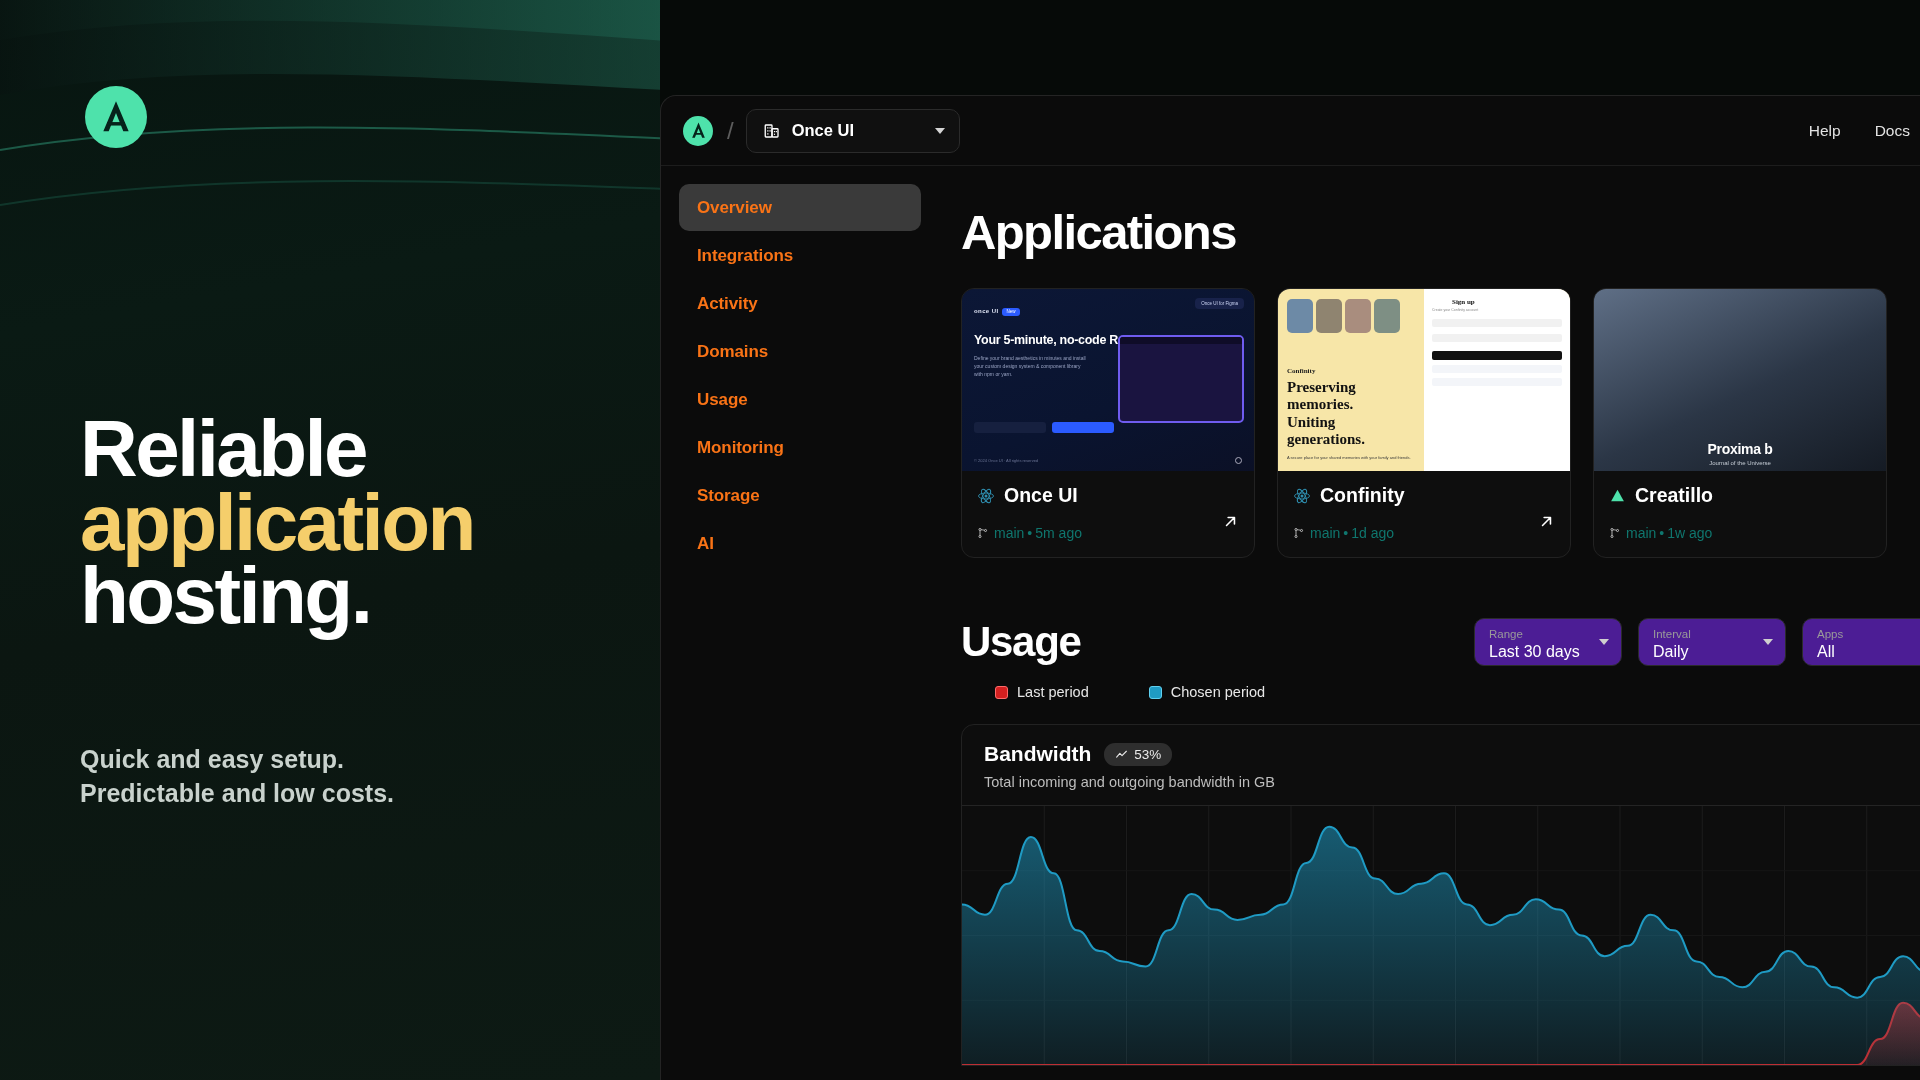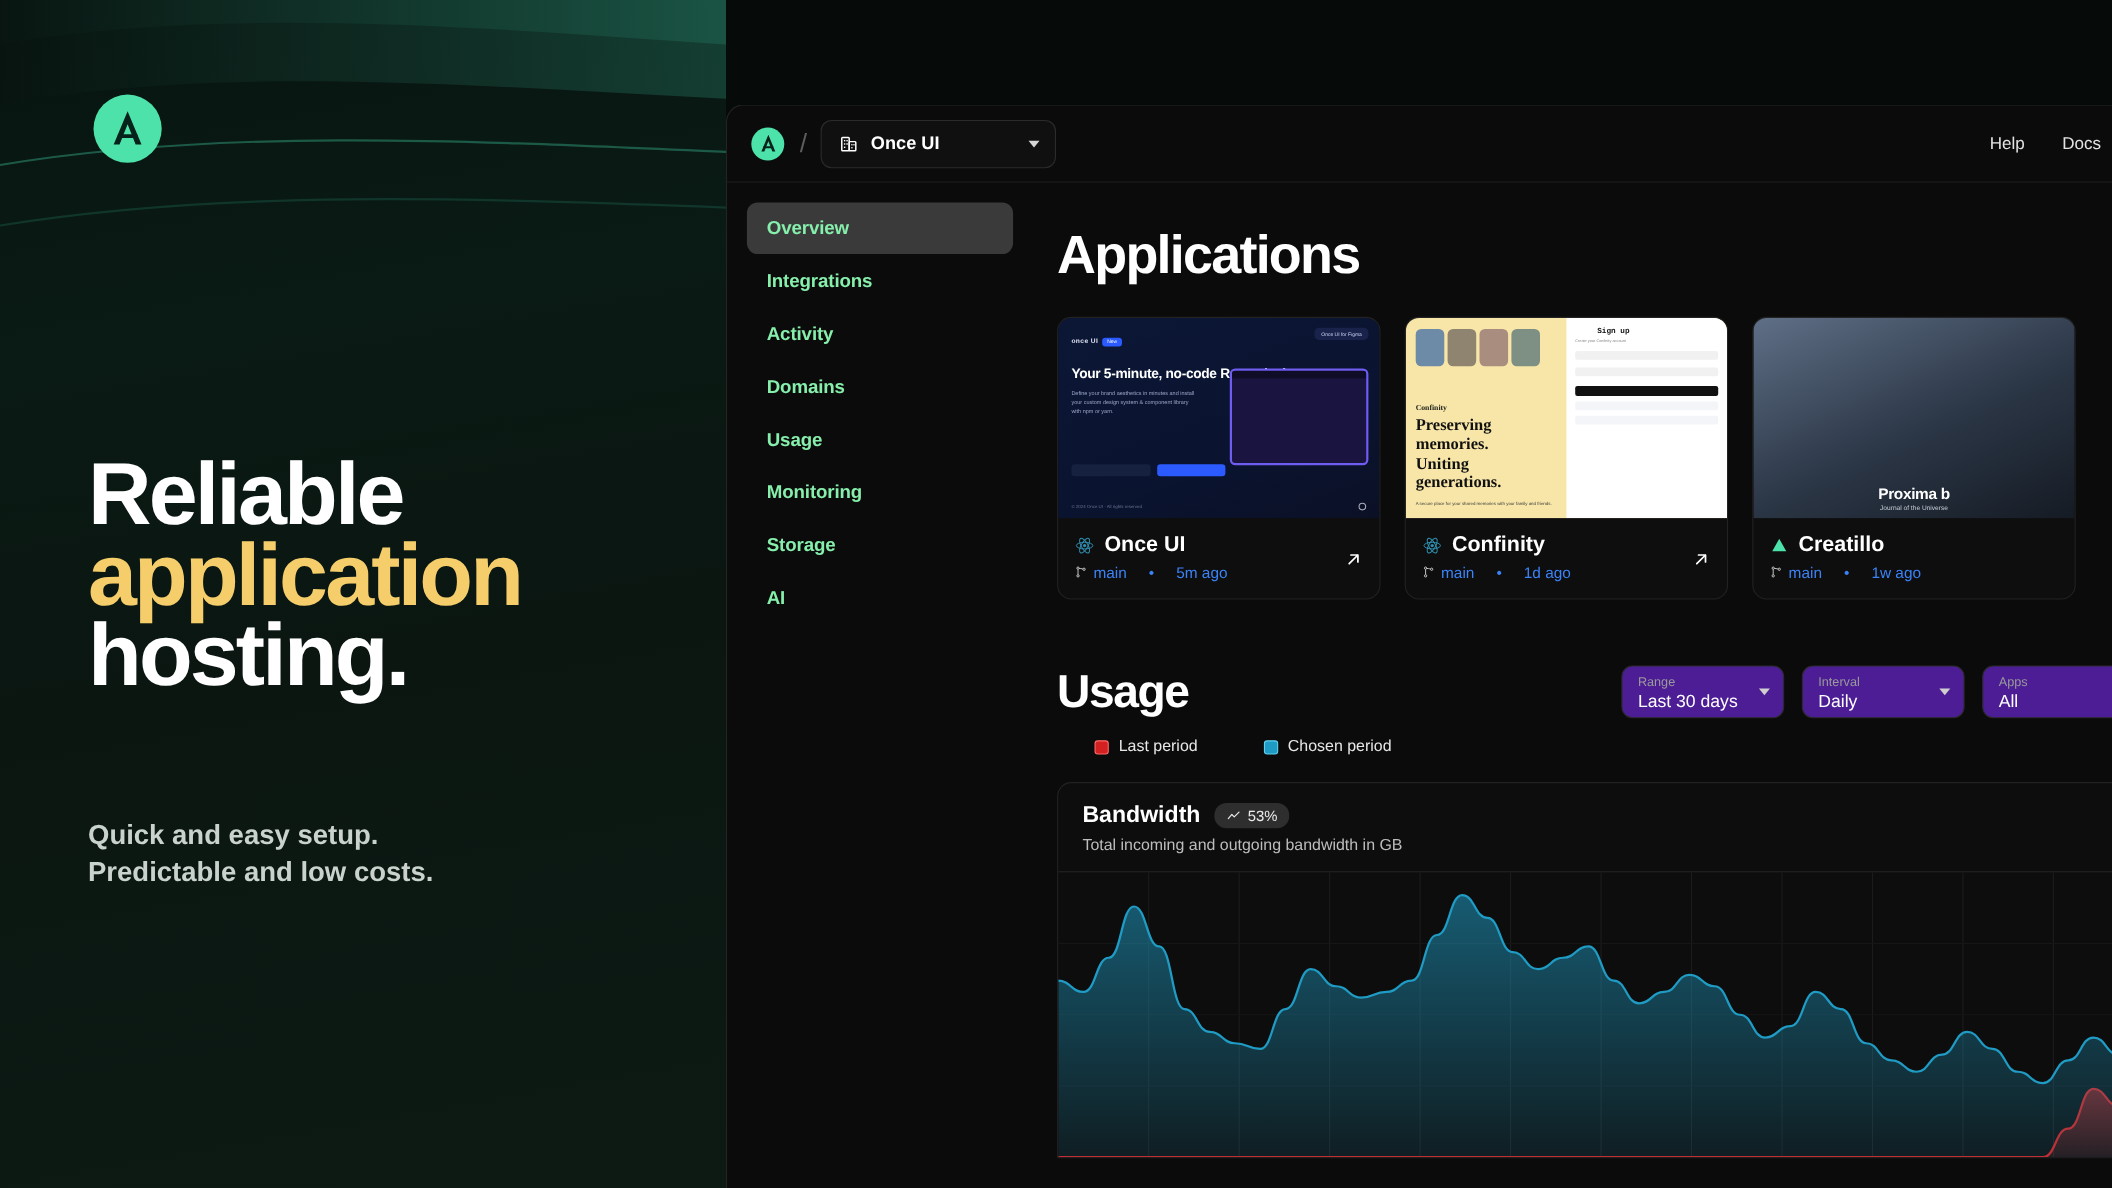--- a/index.html
+++ b/index.html
@@ -61,40 +61,40 @@
     border-top: 6px solid #d5d5d5; margin-left: 8px; }
   .topbar-right { margin-left: auto; display: flex; align-items: center; gap: 34px; }
   .topbar-right a { color: #e3e3e3; font-size: 15.5px; text-decoration: none; }
 
   .body { display: flex; height: calc(100% - 70px); }
 
   
   .sidebar { width: 282px; flex: none; padding: 18px 22px 0 18px; }
   .nav-item {
     height: 47px; display: flex; align-items: center; padding: 0 18px;
-    border-radius: 10px; color: #86efac; font-size: 17px; font-weight: 700;
+    border-radius: 10px; color: #f97316; font-size: 17px; font-weight: 700;
     margin-bottom: 1px; cursor: pointer; letter-spacing: -0.1px;
   }
   .nav-item.active { background: #3a3a3a; }
 
   
   .main { flex: 1; padding: 38px 0 0 18px; overflow: hidden; position: relative; }
   .h1 { font-size: 49px; font-weight: 700; color: #fff; letter-spacing: -1.6px; margin-bottom: 28px; }
 
   .cards { display: flex; gap: 22px; }
   .card {
     width: 294px; flex: none; background: #0e0e0e; border: 1px solid #222;
     border-radius: 13px; overflow: hidden;
   }
   .card-preview { height: 182px; position: relative; overflow: hidden; }
   .card-foot { padding: 13px 15px 16px 15px; position: relative; }
   .card-name { display: flex; align-items: center; gap: 9px; }
   .card-name .nm { color: #fff; font-size: 19.5px; font-weight: 700; }
   .react-ico { width: 18px; height: 18px; flex: none; }
-  .card-meta { display: flex; align-items: center; gap: 20px; margin-top: 5px; color: #3b82f6; font-size: 14px; }
+  .card-meta { display: flex; align-items: center; gap: 3px; margin-top: 18px; color: #0f766e; font-size: 14px; }
   .card-meta .branch { display: flex; align-items: center; gap: 5px; }
   .card-arrow { position: absolute; right: 14px; bottom: 26px; color: #fff; }
 
   
   .pv-once { background: linear-gradient(160deg,#0c1736 0%, #0a1430 60%, #0b1026 100%); padding: 10px 12px; }
   .pv-once .brand { font-size: 6px; color:#dfe4f5; letter-spacing:.4px; font-weight:700; }
   .pv-once .badge { display:inline-block; background:#2b5bff; color:#fff; font-size:4.5px; padding:1.5px 4px; border-radius:3px; margin-left:4px; }
   .pv-once .figma { position:absolute; right:10px; top:9px; background:#18224a; color:#cdd6f5; font-size:4.5px; padding:3px 6px; border-radius:4px; }
   .pv-once h3 { color:#fff; font-size:12.5px; line-height:1.14; font-weight:700; margin-top:16px; letter-spacing:-.3px; }
   .pv-once p { color:#9aa4c4; font-size:5px; line-height:1.55; margin-top:8px; width:115px; }
@@ -107,21 +107,21 @@
 
   
   .pv-conf { background:#f7e6a8; display:flex; }
   .pv-conf .left { width:50%; padding:10px 9px; position:relative; }
   .pv-conf .photos { display:flex; gap:3px; }
   .pv-conf .ph { width:26px; height:34px; border-radius:5px; background:#8a8f7a; }
   .pv-conf .lbl { font-family:"Liberation Serif", serif; font-size:7px; color:#1c1c1c; margin-top:34px; font-weight:700;}
   .pv-conf h3 { font-family:Liberation Serif, serif; font-size:15px; color:#111; line-height:1.16; margin-top:4px; font-weight:700; }
   .pv-conf p { font-size:4px; color:#3a3a3a; margin-top:6px; line-height:1.5; }
   .pv-conf .right { width:50%; background:#fff; padding:9px 8px; }
-  .pv-conf .right h4 { font-family:Liberation Mono, monospace; font-size:7px; color:#111;padding-left:20px; }
+  .pv-conf .right h4 { font-family:Liberation Serif, serif; font-size:7px; color:#111;padding-left:20px; }
   .pv-conf .right .sub { font-size:3.5px; color:#888; margin-top:2px; }
   .pv-conf .fld { height:8px; background:#f1f1f1; border-radius:2px; margin-top:7px; }
   .pv-conf .cta { height:9px; background:#111; border-radius:2px; margin-top:9px; }
   .pv-conf .soc { height:8px; background:#f3f5f9; border-radius:2px; margin-top:5px; }
 
   
   .pv-crea { background: linear-gradient(155deg,#5f6f86 0%, #2b3646 55%, #151b24 100%); position:relative; }
   .pv-crea .tt { position:absolute; left:0; right:0; bottom:14px; text-align:center; color:#fff; font-size:14px; font-weight:700; letter-spacing:-.3px;}
   .pv-crea .ss { position:absolute; left:0; right:0; bottom:5px; text-align:center; color:#c6cdd6; font-size:6px;}
   .crea-ico { width:17px; height:17px; flex:none; }

